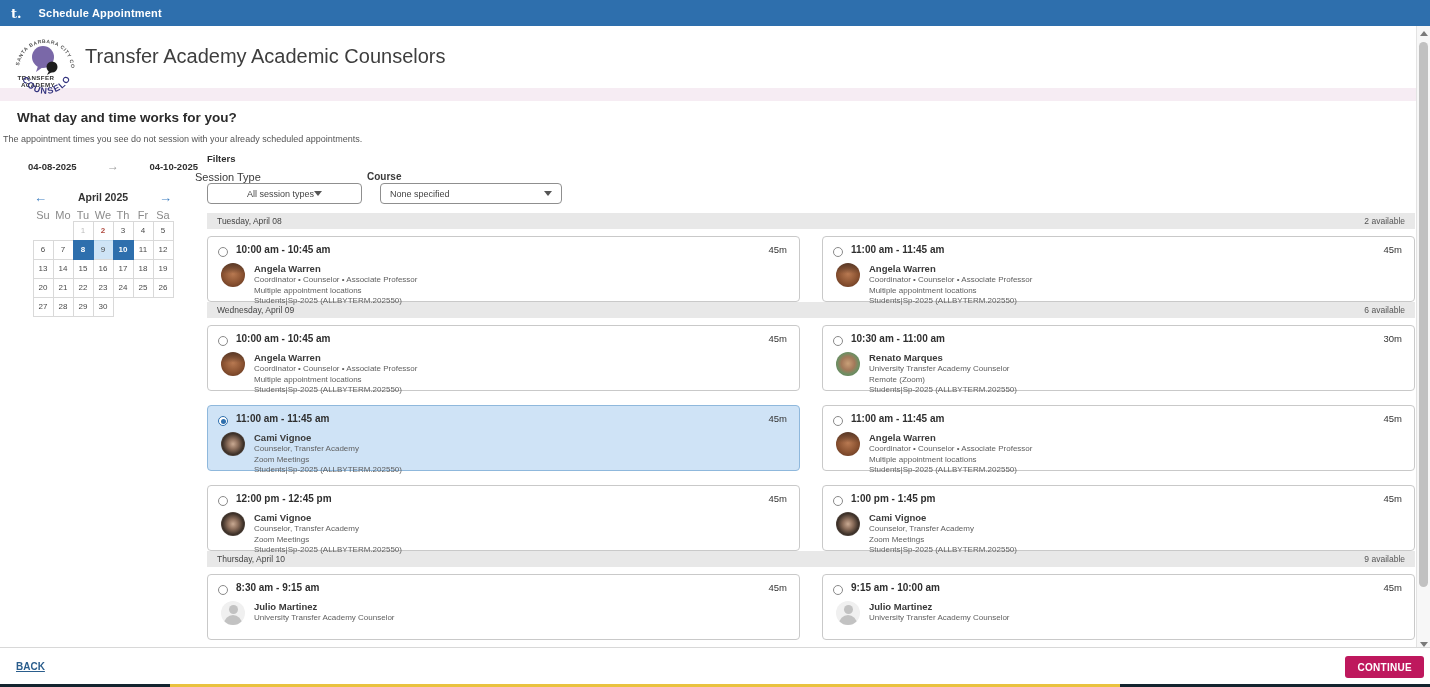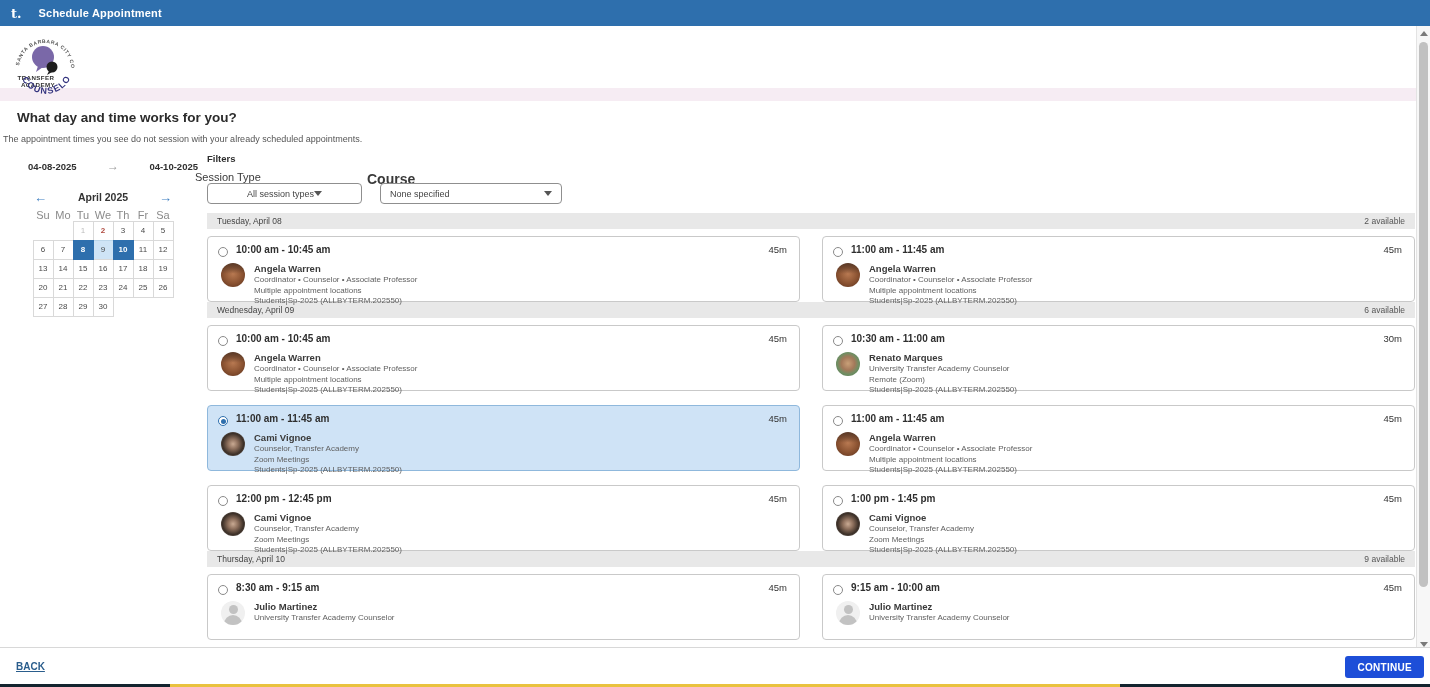--- a/index.html
+++ b/index.html
@@ -32,21 +32,21 @@
   .cal-grid{display:grid;grid-template-columns:repeat(7,20px);grid-auto-rows:19px;margin-left:3px;}
   .cal-cell{font-size:8px;color:#4a4a4a;display:flex;align-items:center;justify-content:center;border:1px solid #d9d9d9;margin:-0.5px;cursor:pointer;background:#fff;}
   .cal-cell.empty{border:none;background:transparent;cursor:default;}
   .cal-cell.muted{color:#bdbdbd;}
   .cal-cell.today{color:#b04a3f;font-weight:700;}
   .cal-cell.sel-dark{background:#2e6fad;color:#fff;font-weight:700;border-color:#2e6fad;z-index:2;}
   .cal-cell.sel-light{background:#cfe4f6;border-color:#bcd6ea;}
   
   .filters-h{position:absolute;left:207px;top:127px;font-size:9.5px;font-weight:700;color:#2e2e2e;}
   .filter-label-1{position:absolute;left:195px;top:145px;font-size:11px;font-weight:400;color:#3a3a3a;}
-  .filter-label-2{position:absolute;left:367px;top:145px;font-size:14px;font-weight:700;color:#3a3a3a;}
+  .filter-label-2{position:absolute;left:367px;top:145px;font-size:10px;font-weight:700;color:#3a3a3a;}
   .select{position:absolute;top:157px;height:21px;border:1px solid #8f8f8f;border-radius:4px;background:#fff;
           display:flex;align-items:center;justify-content:space-between;padding:0 9px;cursor:pointer;box-sizing:border-box;}
   .select-1{left:207px;width:155px;justify-content:center;}
   .select-2{left:380px;width:182px;}
   .select .sel-val{font-size:9px;color:#444;}
   .caret{width:0;height:0;border-left:4px solid transparent;border-right:4px solid transparent;border-top:5px solid #555;}
   
   .days{position:absolute;left:207px;top:187px;width:1208px;}
   .day-bar{height:16px;background:#e8e8e8;display:flex;align-items:center;justify-content:space-between;padding:0 10px;margin-top:11px;}
   .day-bar:first-child{margin-top:0;}
@@ -74,21 +74,21 @@
   .slot-course{position:absolute;left:46px;top:59px;font-size:8px;color:#5f5f5f;}
   
   .sbar{position:absolute;right:0;top:26px;width:14px;height:626px;background:#f7f7f7;border-left:1px solid #e3e3e3;box-sizing:border-box;}
   .sbar .arr{position:absolute;left:3px;width:0;height:0;border-left:4px solid transparent;border-right:4px solid transparent;}
   .sbar .arr-up{top:5px;border-bottom:5px solid #7a7a7a;}
   .sbar .arr-down{bottom:5px;border-top:5px solid #7a7a7a;}
   .sbar .thumb{position:absolute;left:2px;top:16px;width:9px;height:545px;background:#c1c1c1;border-radius:5px;}
   
   .footer{position:absolute;left:0;top:647px;width:1430px;height:37px;background:#fff;border-top:1px solid #d8d8d8;box-sizing:border-box;}
   .back-link{position:absolute;left:16px;top:13px;font-size:10px;font-weight:700;color:#2a5d8c;text-decoration:underline;cursor:pointer;}
-  .continue-btn{position:absolute;right:6px;top:8px;height:22px;padding:0 12px;background:#1d4ed8;border:none;border-radius:3px;
+  .continue-btn{position:absolute;right:6px;top:8px;height:22px;padding:0 12px;background:#be185d;border:none;border-radius:3px;
                 color:#fff;font-size:10px;font-weight:700;font-family:"Liberation Sans",sans-serif;letter-spacing:.3px;cursor:pointer;}
   
   .bottom-strip{position:absolute;left:0;top:684px;width:1430px;height:3px;background:#13242e;}
   .bottom-strip .yellow{position:absolute;left:170px;top:0;width:950px;height:3px;background:#e9c23f;}
   
   .logo-arc-top{font-size:5px;fill:#555;letter-spacing:.6px;font-weight:700;}
   .logo-mid{font-size:6.2px;fill:#333;font-weight:700;letter-spacing:.4px;}
   .logo-arc-bot{font-size:9px;fill:#33337e;font-weight:700;letter-spacing:1.2px;}
 </style>
 </head>
@@ -113,20 +113,21 @@
       <circle cx="31" cy="23" r="11" fill="#7a68a8"></circle>
       <path d="M 26,32 L 24,38 L 31,33 Z" fill="#7a68a8"></path>
       <circle cx="40" cy="33" r="5.5" fill="#1d1d1d"></circle>
       <path d="M 37,37 L 35,41 L 40,38 Z" fill="#1d1d1d"></path>
       <text class="logo-mid" x="24" y="46" text-anchor="middle">TRANSFER</text>
       <text class="logo-mid" x="26" y="53" text-anchor="middle">ACADEMY</text>
       <text class="logo-arc-bot"><textPath href="#arcBot" startOffset="8%">COUNSELOR</textPath></text>
     </svg>
   </div>
 
+  <div class="app-title">Transfer Academy Academic Counselors</div>
 
   <div class="intro-h">What day and time works for you?</div>
   <div class="intro-sub">The appointment times you see do not session with your already scheduled appointments.</div>
 
   <div class="range-row">
     <span class="range-date">04-08-2025</span>
     <span class="range-arrow">→</span>
     <span class="range-date">04-10-2025</span>
   </div>
 

